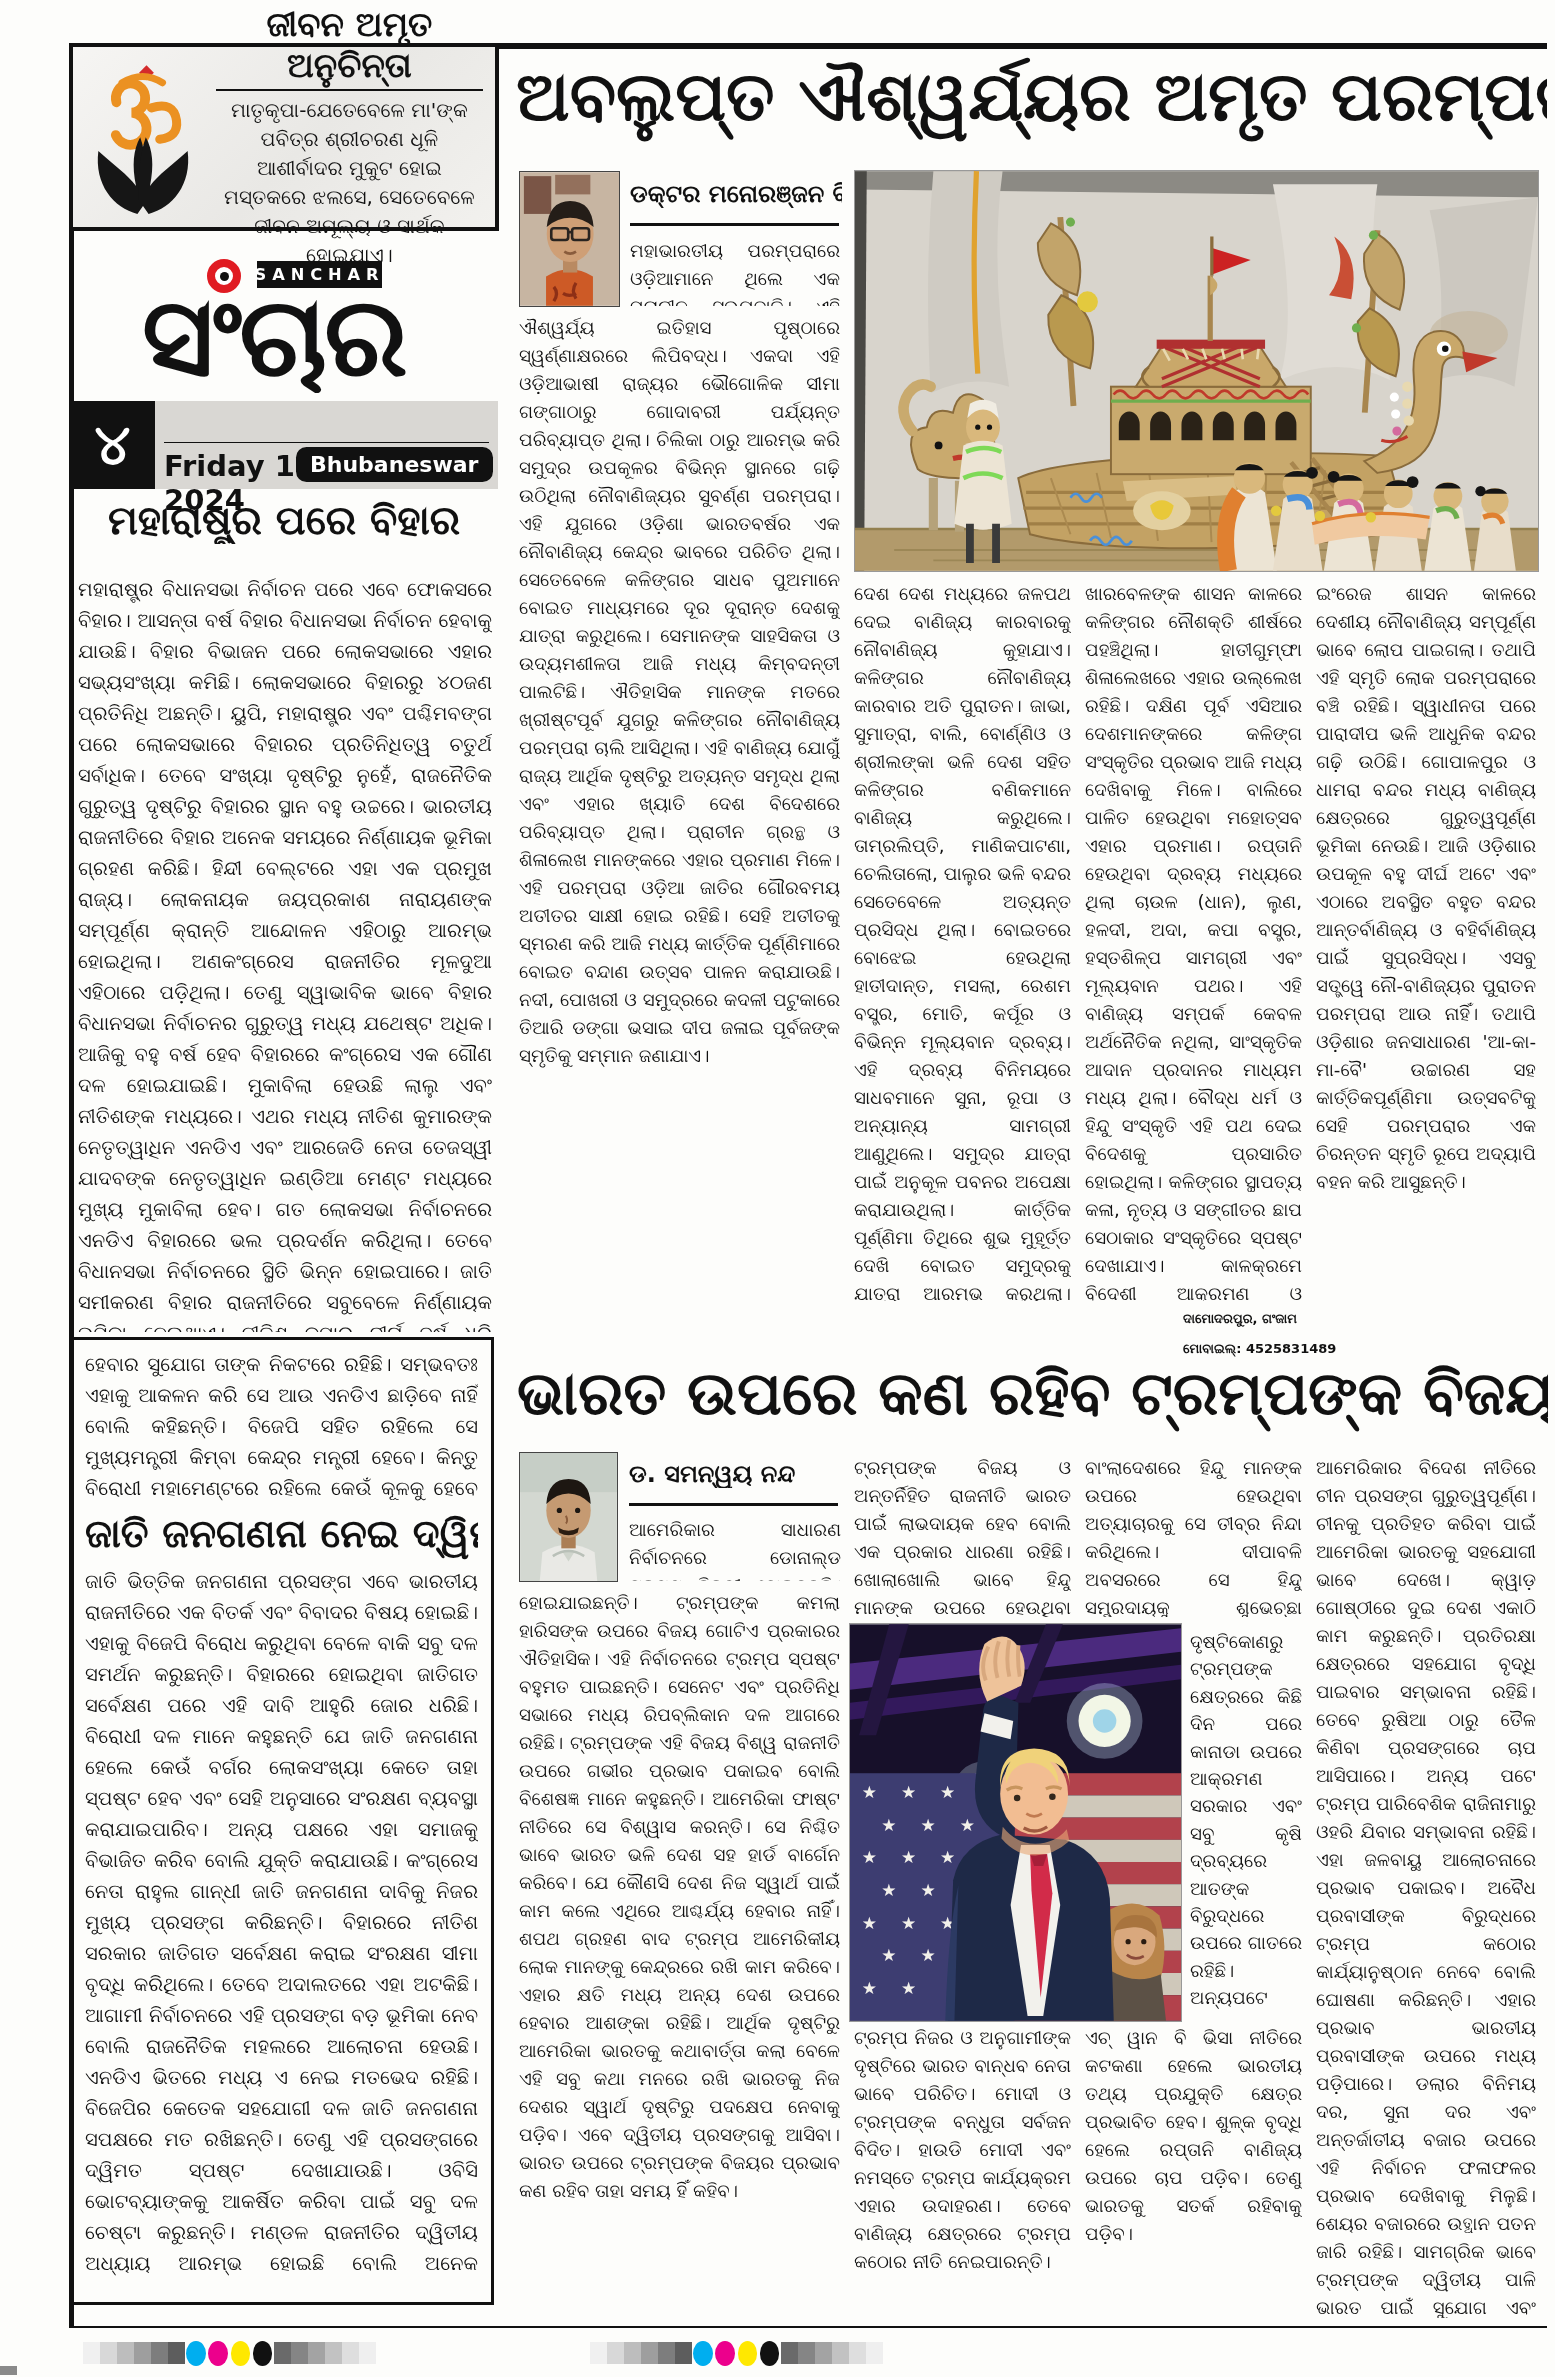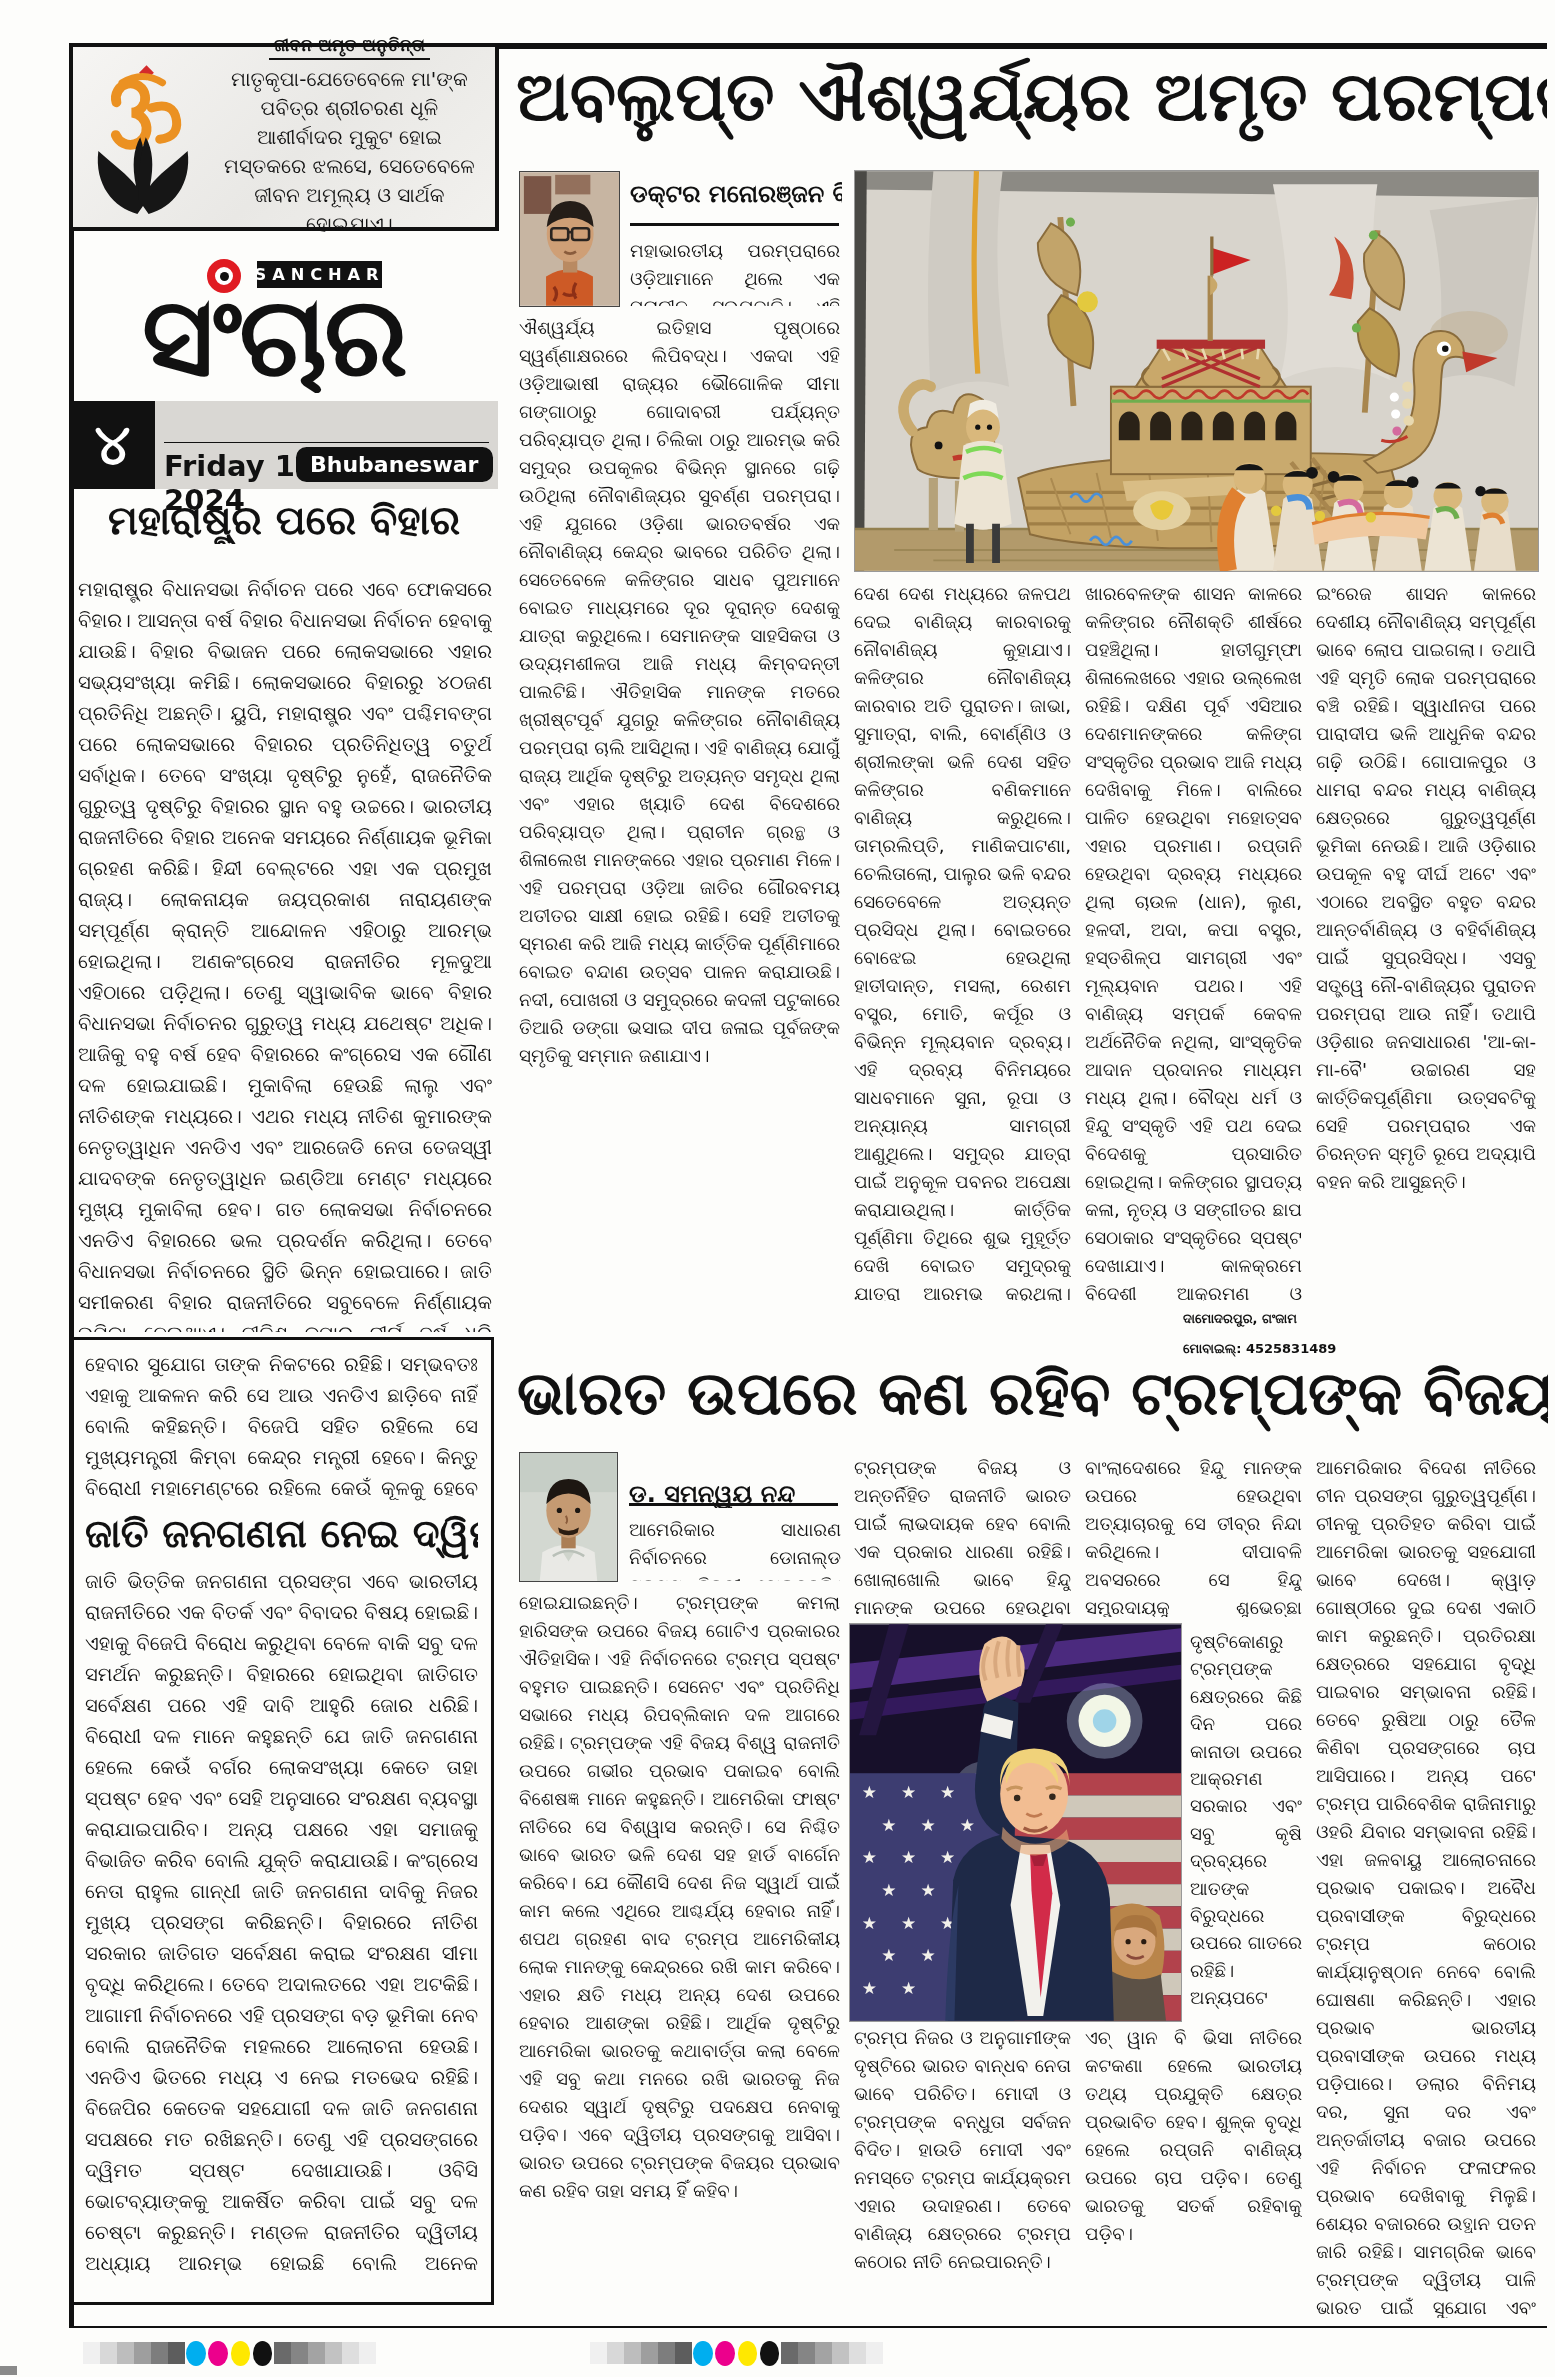--- a/index.html
+++ b/index.html
@@ -11,21 +11,21 @@
   .abs{position:absolute;}
   .rule{background:#111;}
   .just{text-align:justify;text-justify:inter-word;overflow:hidden;}
   .body-text{font-size:18.3px;line-height:28px;}
   .left-text{font-size:19.6px;line-height:31px;}
   
   .ad-box{left:69px;top:43px;width:430px;height:188px;border:4.6px solid #111;
     background:linear-gradient(135deg,#f6f5f3 0%,#e9e8e5 55%,#f2f1ee 100%);
     display:flex;align-items:center;box-sizing:border-box;}
   .ad-text{flex:1;padding:6.5px 11.8px 6.5px 2.6px;text-align:center;}
-  .ad-title{font-size:17px;font-weight:bold;display:inline-block;border-bottom:2px solid #111;padding:0 5.2px 3.9px;}
+  .ad-title{font-size:34px;font-weight:bold;display:inline-block;border-bottom:2px solid #111;padding:0 5.2px 3.9px;}
   .ad-body{font-size:20px;line-height:29px;margin-top:5px;}
   
   .sanchar-bar{left:257px;top:261px;width:125px;height:27.4px;background:#111;color:#fff;
     font-size:16.3px;font-weight:bold;letter-spacing:5.9px;display:flex;align-items:center;justify-content:center;}
   .logo-odia{left:110px;top:267px;width:327px;height:140px;font-size:110px;font-weight:800;
     text-align:center;line-height:140px;letter-spacing:-2.6px;overflow:hidden;}
   .red-ring{left:207px;top:259px;width:18.3px;height:18.3px;border:8.5px solid #e01b22;border-radius:50%;background:#fff;}
   .red-ring i{position:absolute;left:4.6px;top:4.6px;width:9.1px;height:9.1px;background:#111;border-radius:50%;display:block;}
   .pagenum-box{left:69px;top:401px;width:87px;height:88px;background:#111;color:#fff;
     display:flex;align-items:center;justify-content:center;font-size:56px;font-weight:bold;}
@@ -255,21 +255,21 @@
     <path d="M50,158 q24,-16 48,0" stroke="#b9c0b8" stroke-width="4" fill="none"></path>
     <rect x="63" y="122" width="22" height="24" fill="#ab7e55"></rect>
     <ellipse cx="74" cy="88" rx="34" ry="42" fill="#c59a72"></ellipse>
     <path d="M40,78 Q43,40 74,40 Q106,40 108,78 Q92,62 74,62 Q56,62 40,78 Z" fill="#1d1712"></path>
     <circle cx="60" cy="88" r="4" fill="#1d1712"></circle>
       <circle cx="88" cy="88" r="4" fill="#1d1712"></circle>
     <path d="M58,114 q16,10 32,0 l-2,8 q-14,8 -28,0 Z" fill="#2b1d12"></path>
     <path d="M70,96 q4,8 0,12" stroke="#8a5c3c" stroke-width="3" fill="none"></path>
   </svg>
 </div>
-<div class="abs byline" style="left:629px;top:1460px;width:212px;margin-top:20px;">ଡ. ସମନ୍ୱୟ ନନ୍ଦ</div>
+<div class="abs byline" style="left:629px;top:1460px;width:212px;">ଡ. ସମନ୍ୱୟ ନନ୍ଦ</div>
 <div class="abs byline-rule" style="left:629px;top:1503px;width:209px;"></div>
 <div class="abs just body-text" style="left:629px;top:1516px;width:212px;height:65px;">ଆମେରିକାର ସାଧାରଣ ନିର୍ବାଚନରେ ଡୋନାଲ୍ଡ ଟ୍ରମ୍ପ ବିଜୟୀ ହୋଇଛନ୍ତି। କମଲା ହାରିସ ପରାଜିତ</div>
 <div class="abs just body-text" style="left:519px;top:1589px;width:321px;height:730px;">ହୋଇଯାଇଛନ୍ତି। ଟ୍ରମ୍ପଙ୍କ କମଲା ହାରିସଙ୍କ ଉପରେ ବିଜୟ ଗୋଟିଏ ପ୍ରକାରର ଐତିହାସିକ। ଏହି ନିର୍ବାଚନରେ ଟ୍ରମ୍ପ ସ୍ପଷ୍ଟ ବହୁମତ ପାଇଛନ୍ତି। ସେନେଟ ଏବଂ ପ୍ରତିନିଧି ସଭାରେ ମଧ୍ୟ ରିପବ୍ଲିକାନ ଦଳ ଆଗରେ ରହିଛି। ଟ୍ରମ୍ପଙ୍କ ଏହି ବିଜୟ ବିଶ୍ୱ ରାଜନୀତି ଉପରେ ଗଭୀର ପ୍ରଭାବ ପକାଇବ ବୋଲି ବିଶେଷଜ୍ଞ ମାନେ କହୁଛନ୍ତି। ଆମେରିକା ଫାଷ୍ଟ ନୀତିରେ ସେ ବିଶ୍ୱାସ କରନ୍ତି। ସେ ନିଶ୍ଚିତ ଭାବେ ଭାରତ ଭଳି ଦେଶ ସହ ହାର୍ଡ ବାର୍ଗେନ କରିବେ। ଯେ କୌଣସି ଦେଶ ନିଜ ସ୍ୱାର୍ଥ ପାଇଁ କାମ କଲେ ଏଥିରେ ଆଶ୍ଚର୍ଯ୍ୟ ହେବାର ନାହିଁ। ଶପଥ ଗ୍ରହଣ ବାଦ ଟ୍ରମ୍ପ ଆମେରିକୀୟ ଲୋକ ମାନଙ୍କୁ କେନ୍ଦ୍ରରେ ରଖି କାମ କରିବେ। ଏହାର କ୍ଷତି ମଧ୍ୟ ଅନ୍ୟ ଦେଶ ଉପରେ ହେବାର ଆଶଙ୍କା ରହିଛି। ଆର୍ଥିକ ଦୃଷ୍ଟିରୁ ଆମେରିକା ଭାରତକୁ କଥାବାର୍ତ୍ତା କଲା ବେଳେ ଏହି ସବୁ କଥା ମନରେ ରଖି ଭାରତକୁ ନିଜ ଦେଶର ସ୍ୱାର୍ଥ ଦୃଷ୍ଟିରୁ ପଦକ୍ଷେପ ନେବାକୁ ପଡ଼ିବ। ଏବେ ଦ୍ୱିତୀୟ ପ୍ରସଙ୍ଗକୁ ଆସିବା। ଭାରତ ଉପରେ ଟ୍ରମ୍ପଙ୍କ ବିଜୟର ପ୍ରଭାବ କଣ ରହିବ ତାହା ସମୟ ହିଁ କହିବ।</div>
 <div class="abs just body-text" style="left:854px;top:1454px;width:217px;height:163px;">ଟ୍ରମ୍ପଙ୍କ ବିଜୟ ଓ ଅନ୍ତର୍ନିହିତ ରାଜନୀତି ଭାରତ ପାଇଁ ଲାଭଦାୟକ ହେବ ବୋଲି ଏକ ପ୍ରକାର ଧାରଣା ରହିଛି। ଖୋଲାଖୋଲି ଭାବେ ହିନ୍ଦୁ ମାନଙ୍କ ଉପରେ ହେଉଥିବା ଅତ୍ୟାଚାର</div>
 <div class="abs just body-text" style="left:1085px;top:1454px;width:217px;height:163px;">ବାଂଲାଦେଶରେ ହିନ୍ଦୁ ମାନଙ୍କ ଉପରେ ହେଉଥିବା ଅତ୍ୟାଚାରକୁ ସେ ତୀବ୍ର ନିନ୍ଦା କରିଥିଲେ। ଦୀପାବଳି ଅବସରରେ ସେ ହିନ୍ଦୁ ସମ୍ପ୍ରଦାୟକୁ ଶୁଭେଚ୍ଛା ଜଣାଇଥିଲେ।</div>
 
 <div class="abs photo-frame" style="left:849px;top:1623px;width:331px;height:397px;border-color:#999;">
   <svg width="331" height="397" viewBox="0 0 507 607">
     <rect width="507" height="607" fill="#17102a"></rect>
     <polygon points="0,60 507,6 507,42 0,100" fill="#4b2a7e"></polygon>

